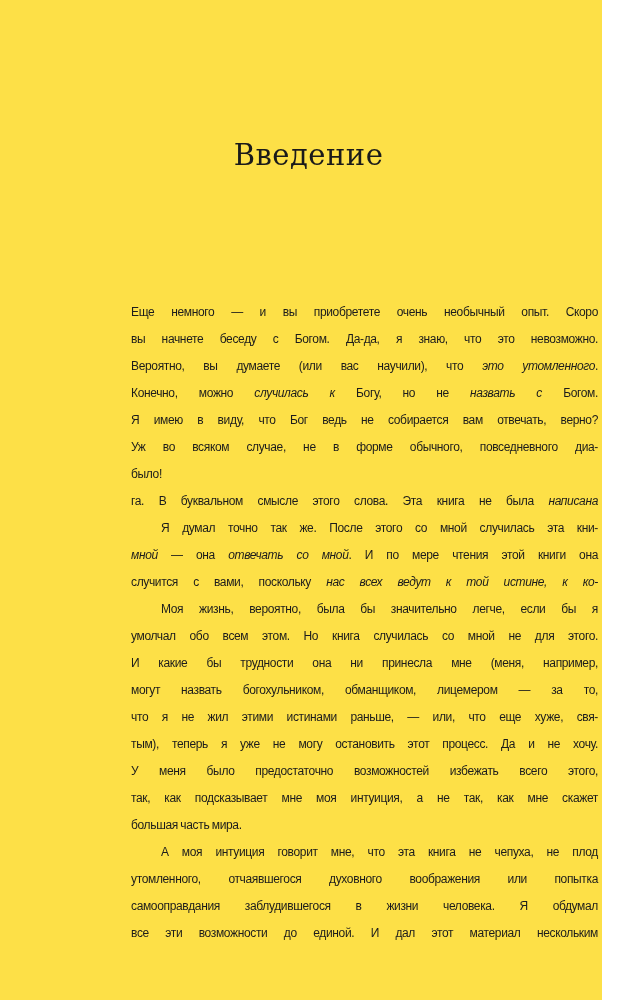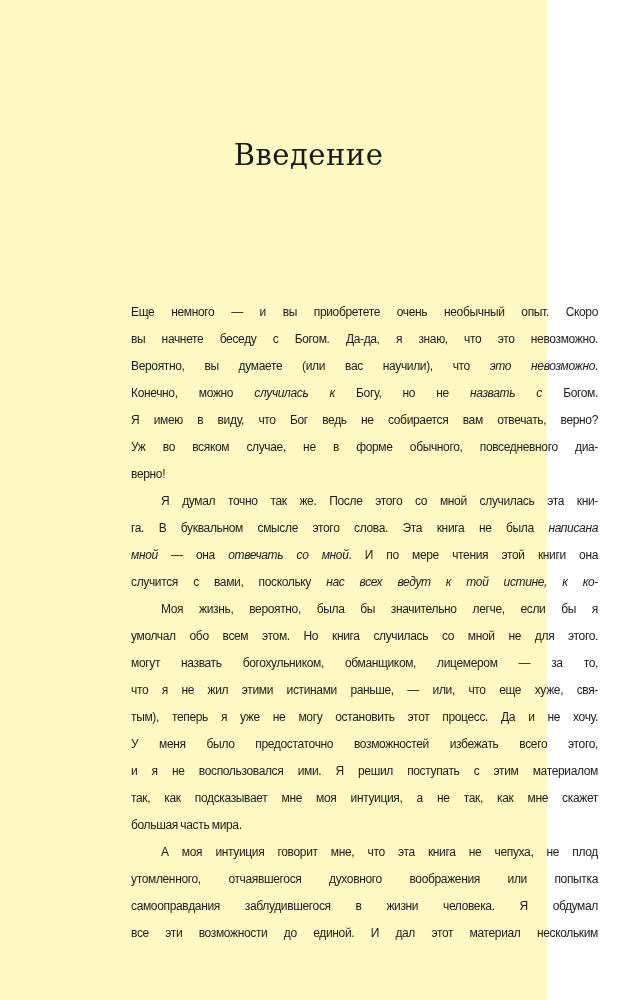--- a/index.html
+++ b/index.html
@@ -10,22 +10,22 @@
     body {
       width: 617px;
       height: 1000px;
       overflow: hidden;
       position: relative;
       color: #1a1a1a;
     }
     .page {
       position: absolute;
       left: 0; top: 0;
-      width: 547px; height: 1000px;
-      background: #fef9c3;
+      width: 602px; height: 1000px;
+      background: #fde047;
     }
     .title {
       position: absolute;
       top: 138px;
       left: 0;
       width: 617px;
       text-align: center;
       font-family: "DejaVu Serif", serif;
       font-size: 29px;
       letter-spacing: 0.5px;
@@ -66,40 +66,40 @@
   </style>
 </head>
 <body>
 
 <div class="page">
   <h1 class="title">Введение</h1>
   <div class="body-text" id="body">
       <div>
         <span class="line"><span>Еще немного — и вы приобретете очень необычный опыт. Скоро</span></span>
         <span class="line"><span>вы начнете беседу с Богом. Да-да, я знаю, что это невозможно.</span></span>
-        <span class="line"><span>Вероятно, вы думаете (или вас научили), что </span><em>это невозможно</em><span>.</span></span>
+        <span class="line"><span>Вероятно, вы думаете (или вас научили), что </span><em>это утомленного</em><span>.</span></span>
         <span class="line"><span>Конечно, можно </span><em>случилась к</em><span> Богу, но не </span><em>назвать с</em><span> Богом.</span></span>
         <span class="line"><span>Я имею в виду, что Бог ведь не собирается вам отвечать, верно?</span></span>
         <span class="line"><span>Уж во всяком случае, не в форме обычного, повседневного диа-</span></span>
-        <span class="line last"><span>верно!</span></span>
+        <span class="line last"><span>было!</span></span>
       </div>
       <div>
+        <span class="line"><span>га. В буквальном смысле этого слова. Эта книга не была </span><em>написана</em></span>
         <span class="line"><span class="ind"></span><span>Я думал точно так же. После этого со мной случилась эта кни-</span></span>
-        <span class="line"><span>га. В буквальном смысле этого слова. Эта книга не была </span><em>написана</em></span>
         <span class="line"><em>мной</em><span> — она </span><em>отвечать со мной</em><span>. И по мере чтения этой книги она</span></span>
         <span class="line"><span>случится с вами, поскольку </span><em>нас всех ведут к той истине, к ко-</em></span>
       </div>
       <div>
         <span class="line"><span class="ind"></span><span>Моя жизнь, вероятно, была бы значительно легче, если бы я</span></span>
         <span class="line"><span>умолчал обо всем этом. Но книга случилась со мной не для этого.</span></span>
+        <span class="line"><span>И какие бы трудности она ни принесла мне (меня, например,</span></span>
         <span class="line"><span>могут назвать богохульником, обманщиком, лицемером — за то,</span></span>
         <span class="line"><span>что я не жил этими истинами раньше, — или, что еще хуже, свя-</span></span>
         <span class="line"><span>тым), теперь я уже не могу остановить этот процесс. Да и не хочу.</span></span>
         <span class="line"><span>У меня было предостаточно возможностей избежать всего этого,</span></span>
-        <span class="line"><span>и я не воспользовался ими. Я решил поступать с этим материалом</span></span>
         <span class="line"><span>так, как подсказывает мне моя интуиция, а не так, как мне скажет</span></span>
         <span class="line last"><span>большая часть мира.</span></span>
       </div>
       <div>
         <span class="line"><span class="ind"></span><span>А моя интуиция говорит мне, что эта книга не чепуха, не плод</span></span>
         <span class="line"><span>утомленного, отчаявшегося духовного воображения или попытка</span></span>
         <span class="line"><span>самооправдания заблудившегося в жизни человека. Я обдумал</span></span>
         <span class="line"><span>все эти возможности до единой. И дал этот материал нескольким</span></span>
       </div>
     </div>

